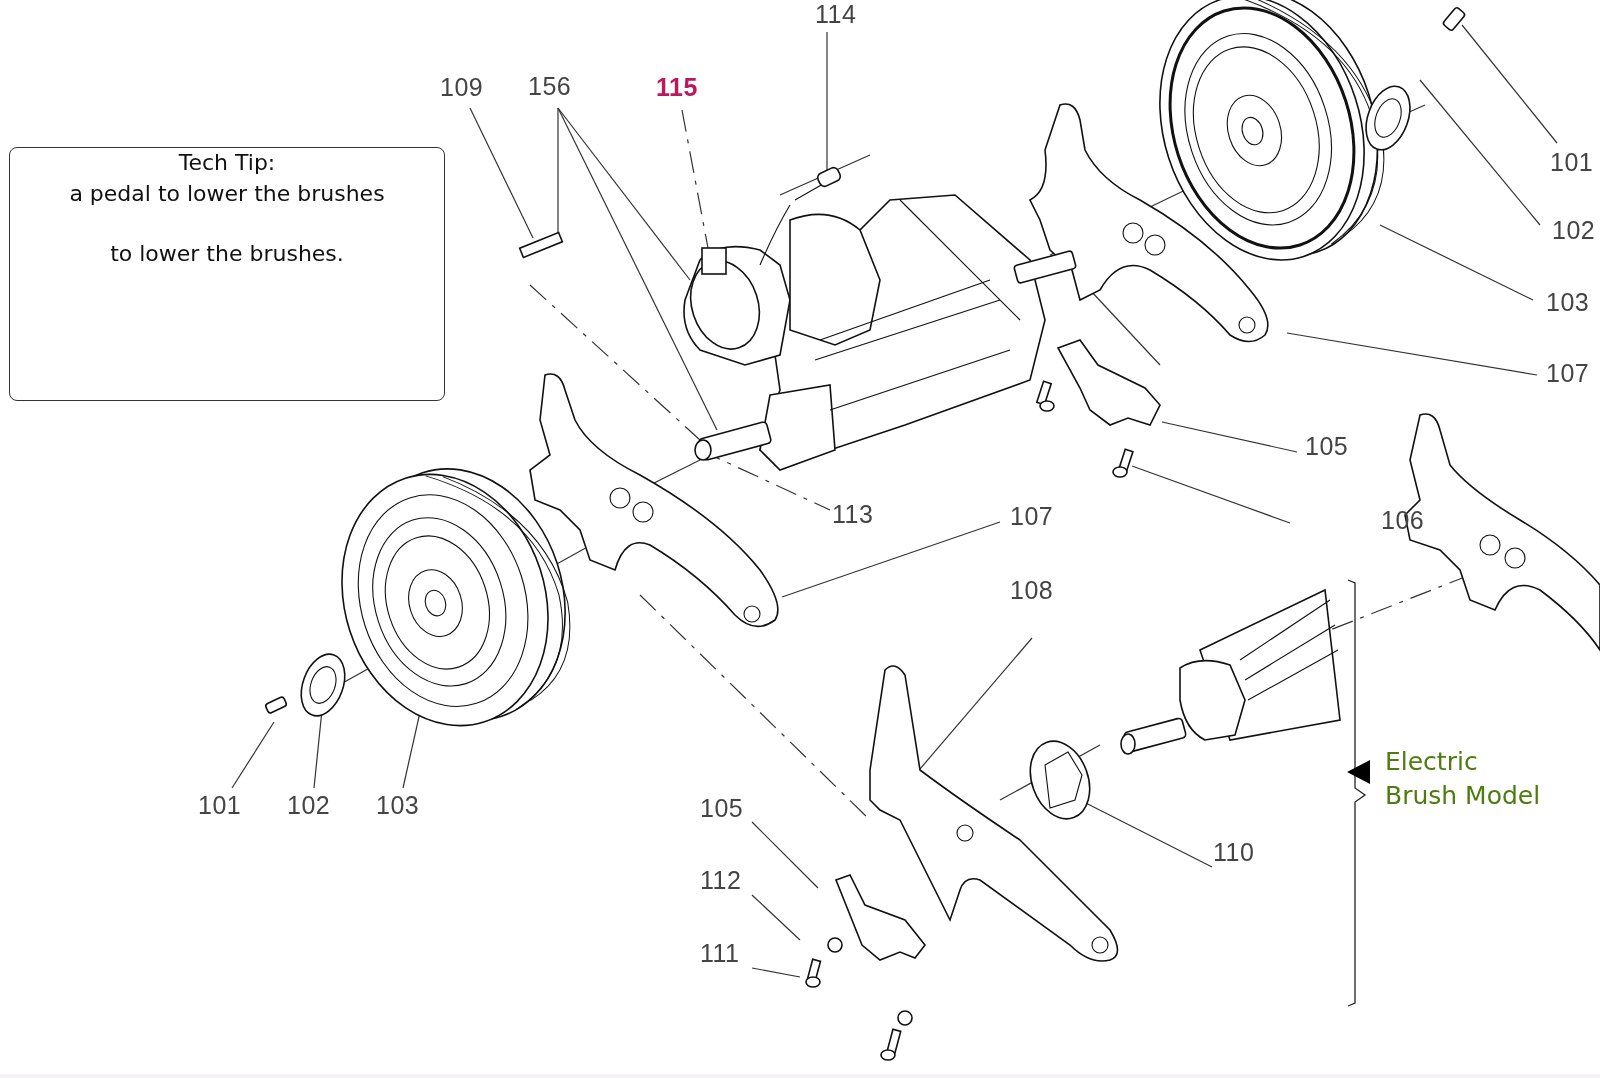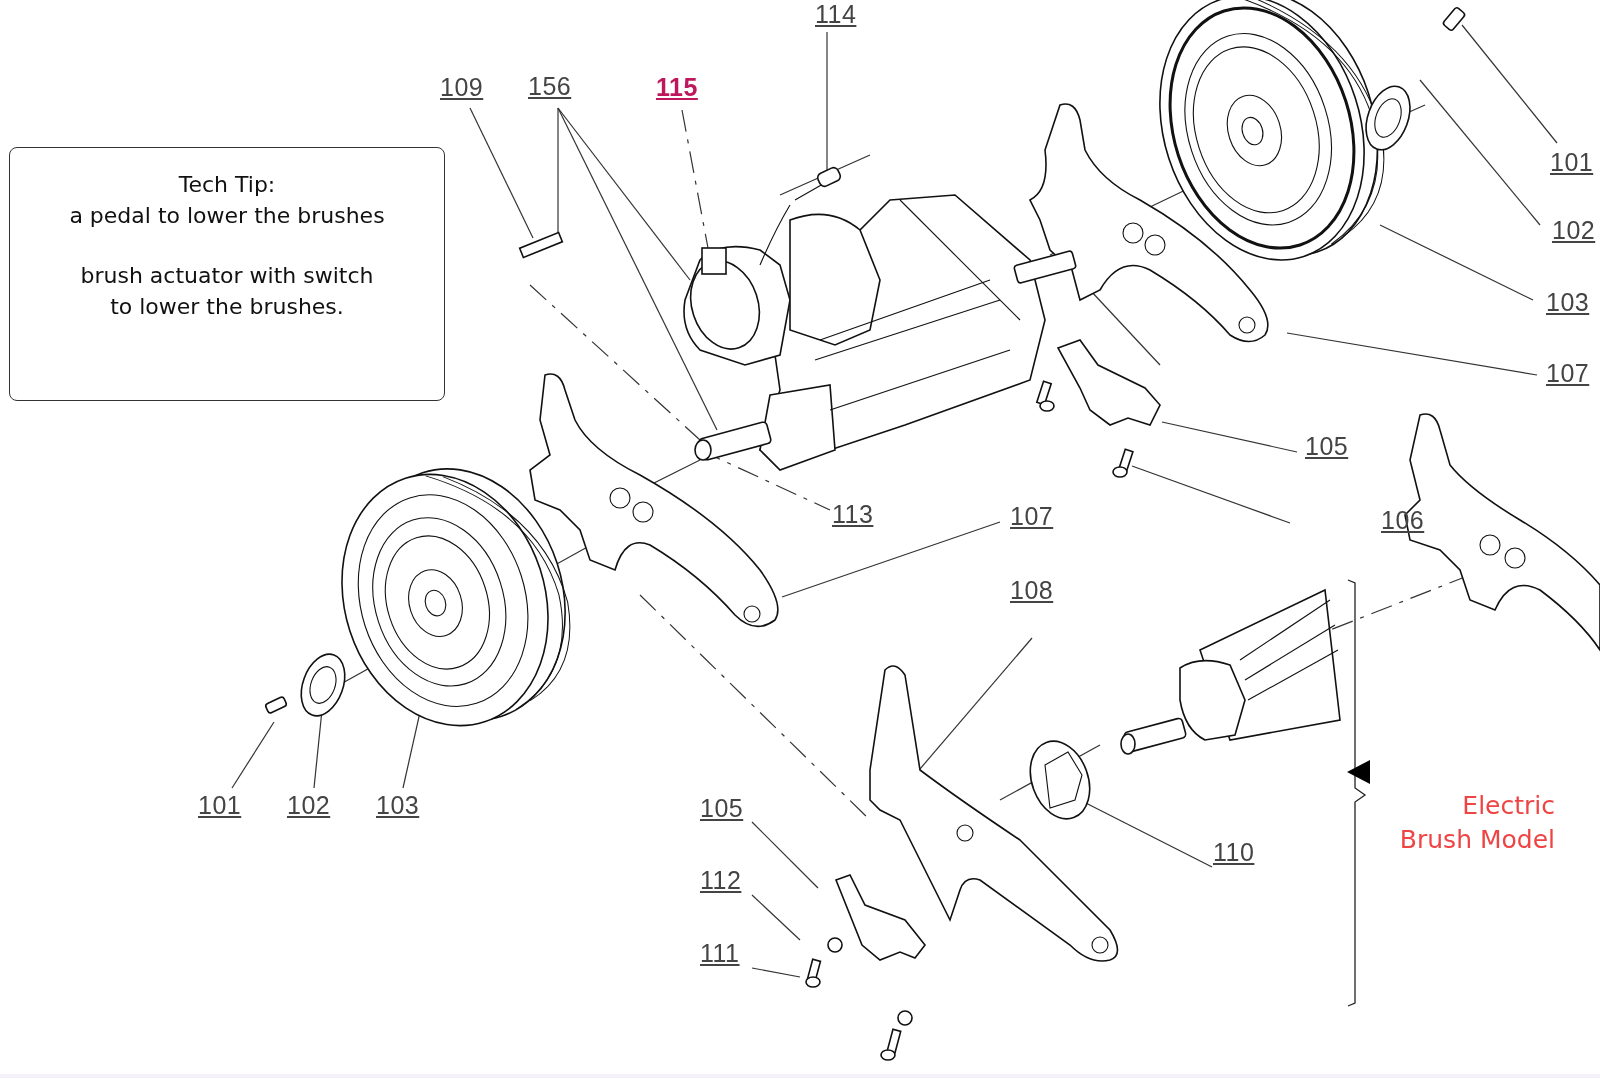--- a/index.html
+++ b/index.html
@@ -1,26 +1,26 @@
 <!DOCTYPE html>
 <html><head>
 <meta charset="utf-8">
 <style>
   html, body { margin: 0; padding: 0; background: #ffffff; }
   body { width: 1600px; height: 1078px; position: relative; overflow: hidden;
          font-family: "DejaVu Sans", "Liberation Sans", sans-serif; color: #111; }
   #drawing { position: absolute; left: 0; top: 0; width: 1600px; height: 1078px; }
-  .callout { position: absolute; font-family: "Liberation Sans", sans-serif; font-size: 25px; color: #444; line-height: 1; letter-spacing: 0.5px; text-decoration: underline; }
+  .callout { position: absolute; font-family: "Liberation Sans", sans-serif; font-size: 25px; color: #444; line-height: 1; letter-spacing: 0.5px; }
   .callout.bold { color: #be185d; font-weight: bold; }
   .tip-box { position: absolute; left: 9px; top: 147px; width: 436px; height: 254px;
              border: 1.5px solid #333; border-radius: 8px; box-sizing: border-box;
-             text-align: center; font-family: "DejaVu Sans", sans-serif; font-size: 22px; line-height: 30.5px; color: #111; padding-top: 22px; }
+             text-align: center; font-family: "DejaVu Sans", sans-serif; font-size: 22px; line-height: 30.5px; color: #111; }
   .tip-box .gap { height: 30px; }
-  .electric-label { position: absolute; left: 1385px; top: 745px; width: 170px; text-align: right;
-                    font-family: "DejaVu Sans", sans-serif; font-size: 25px; line-height: 34px; color: #ef4444; margin-top: 44px; }
+  .electric-label { position: absolute; left: 1385px; top: 745px; width: 170px; text-align: left;
+                    font-family: "DejaVu Sans", sans-serif; font-size: 25px; line-height: 34px; color: #4d7c0f; }
   .arrow-marker { position: absolute; left: 1347px; top: 760px; width: 0; height: 0;
                   border-top: 12px solid transparent; border-bottom: 12px solid transparent; border-right: 23px solid #000; }
   .bottom-strip { position: absolute; left: 0; bottom: 0; width: 1600px; height: 4px; background: #f4f2f8; }
   svg .ln { stroke: #222; stroke-width: 1.3; fill: none; }
   svg .ld { stroke: #333; stroke-width: 1.2; fill: none; }
   svg .dash { stroke: #333; stroke-width: 1.2; fill: none; stroke-dasharray: 22 8 4 8; }
   svg .part { stroke: #111; stroke-width: 1.6; fill: #fff; }
   svg .partthin { stroke: #111; stroke-width: 1.1; fill: none; }
   svg .tread { stroke: #111; stroke-width: 1; fill: none; }
 </style>
@@ -189,21 +189,20 @@
 <div class="callout" style="left:376px;top:793px">103</div>
 <div class="callout" style="left:700px;top:796px">105</div>
 <div class="callout" style="left:700px;top:868px">112</div>
 <div class="callout" style="left:700px;top:941px">111</div>
 <div class="callout" style="left:1213px;top:840px">110</div>
 
 <div class="tip-box">
   <div>Tech Tip:</div>
   <div>a pedal to lower the brushes</div>
   <div class="gap"></div>
-  <div>brush actuator with switch</div>
   <div>to lower the brushes.</div>
 </div>
 
 <div class="arrow-marker"></div>
 <div class="electric-label">
   <div>Electric</div>
   <div>Brush Model</div>
 </div>
 
 <div class="bottom-strip"></div>

